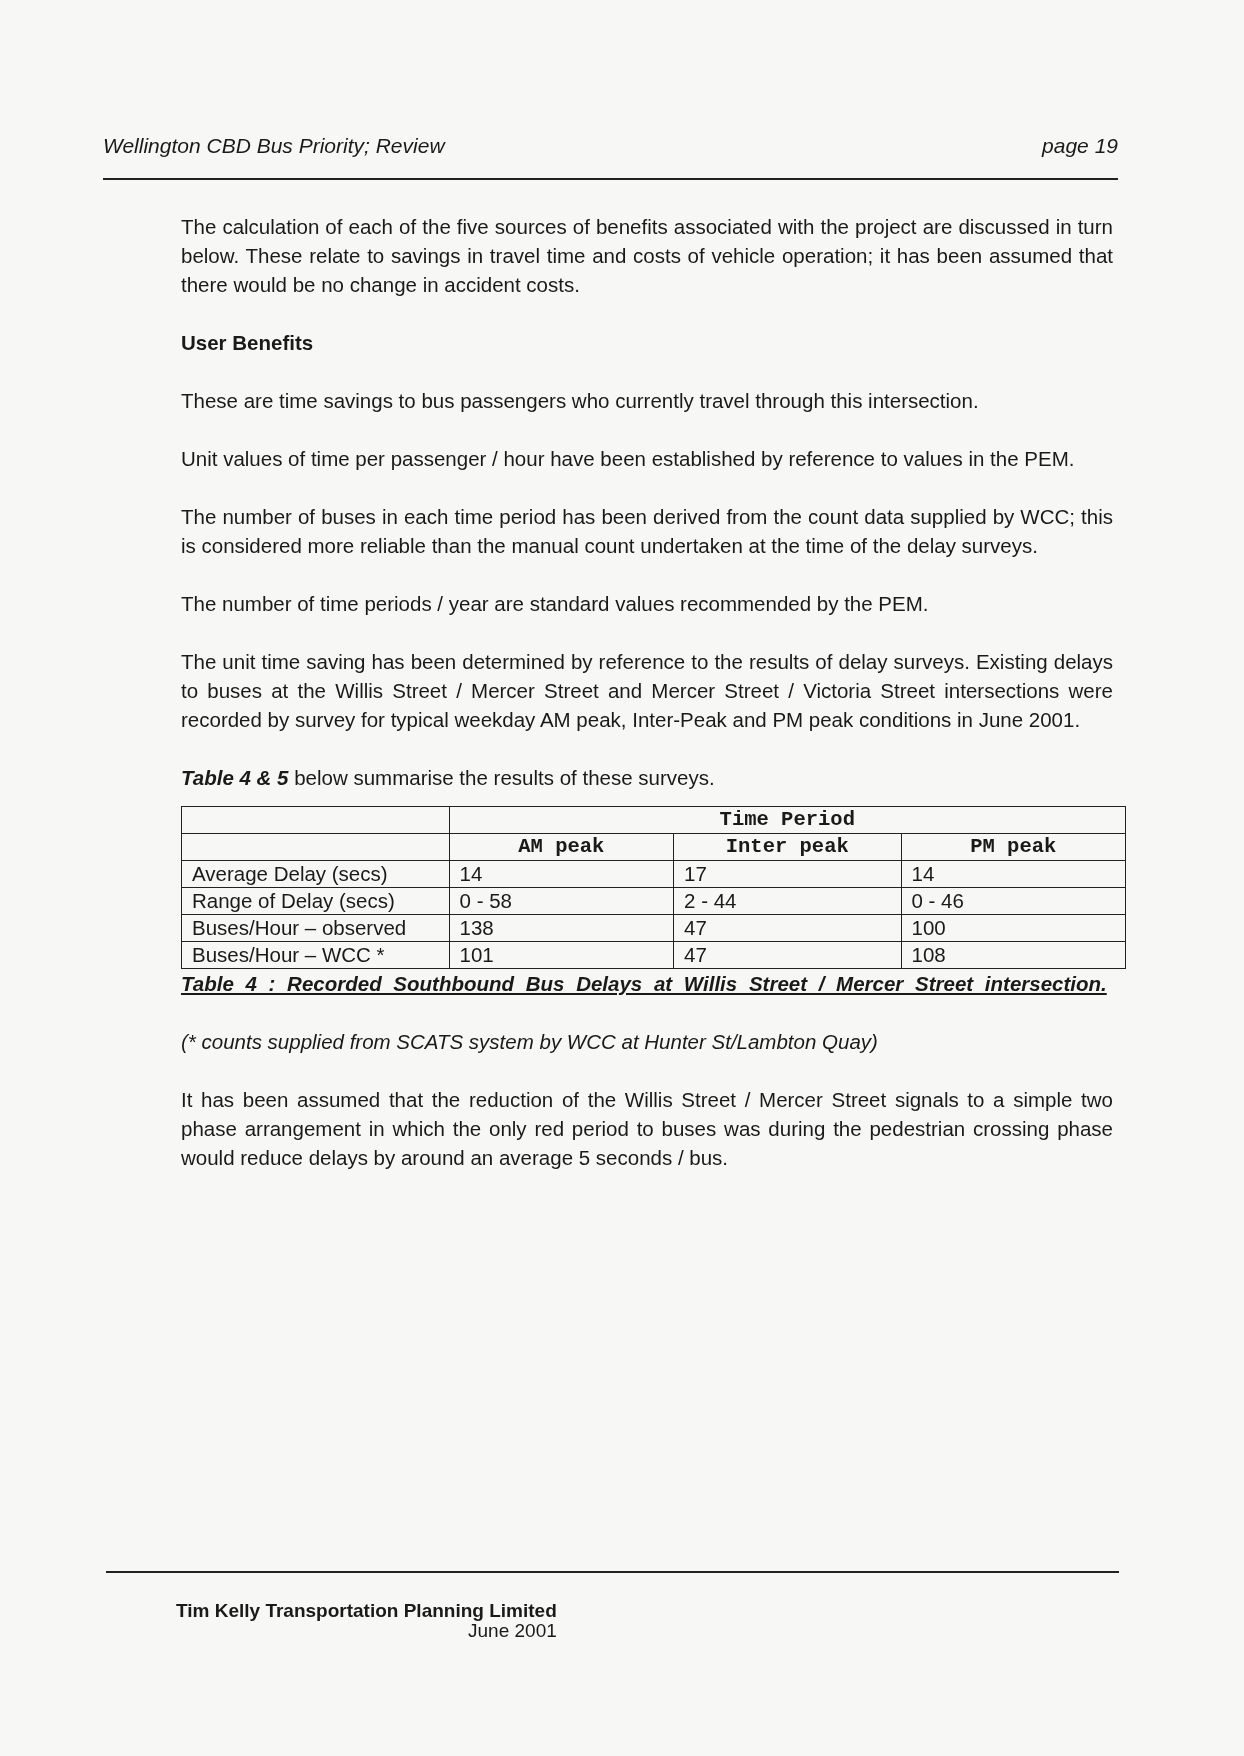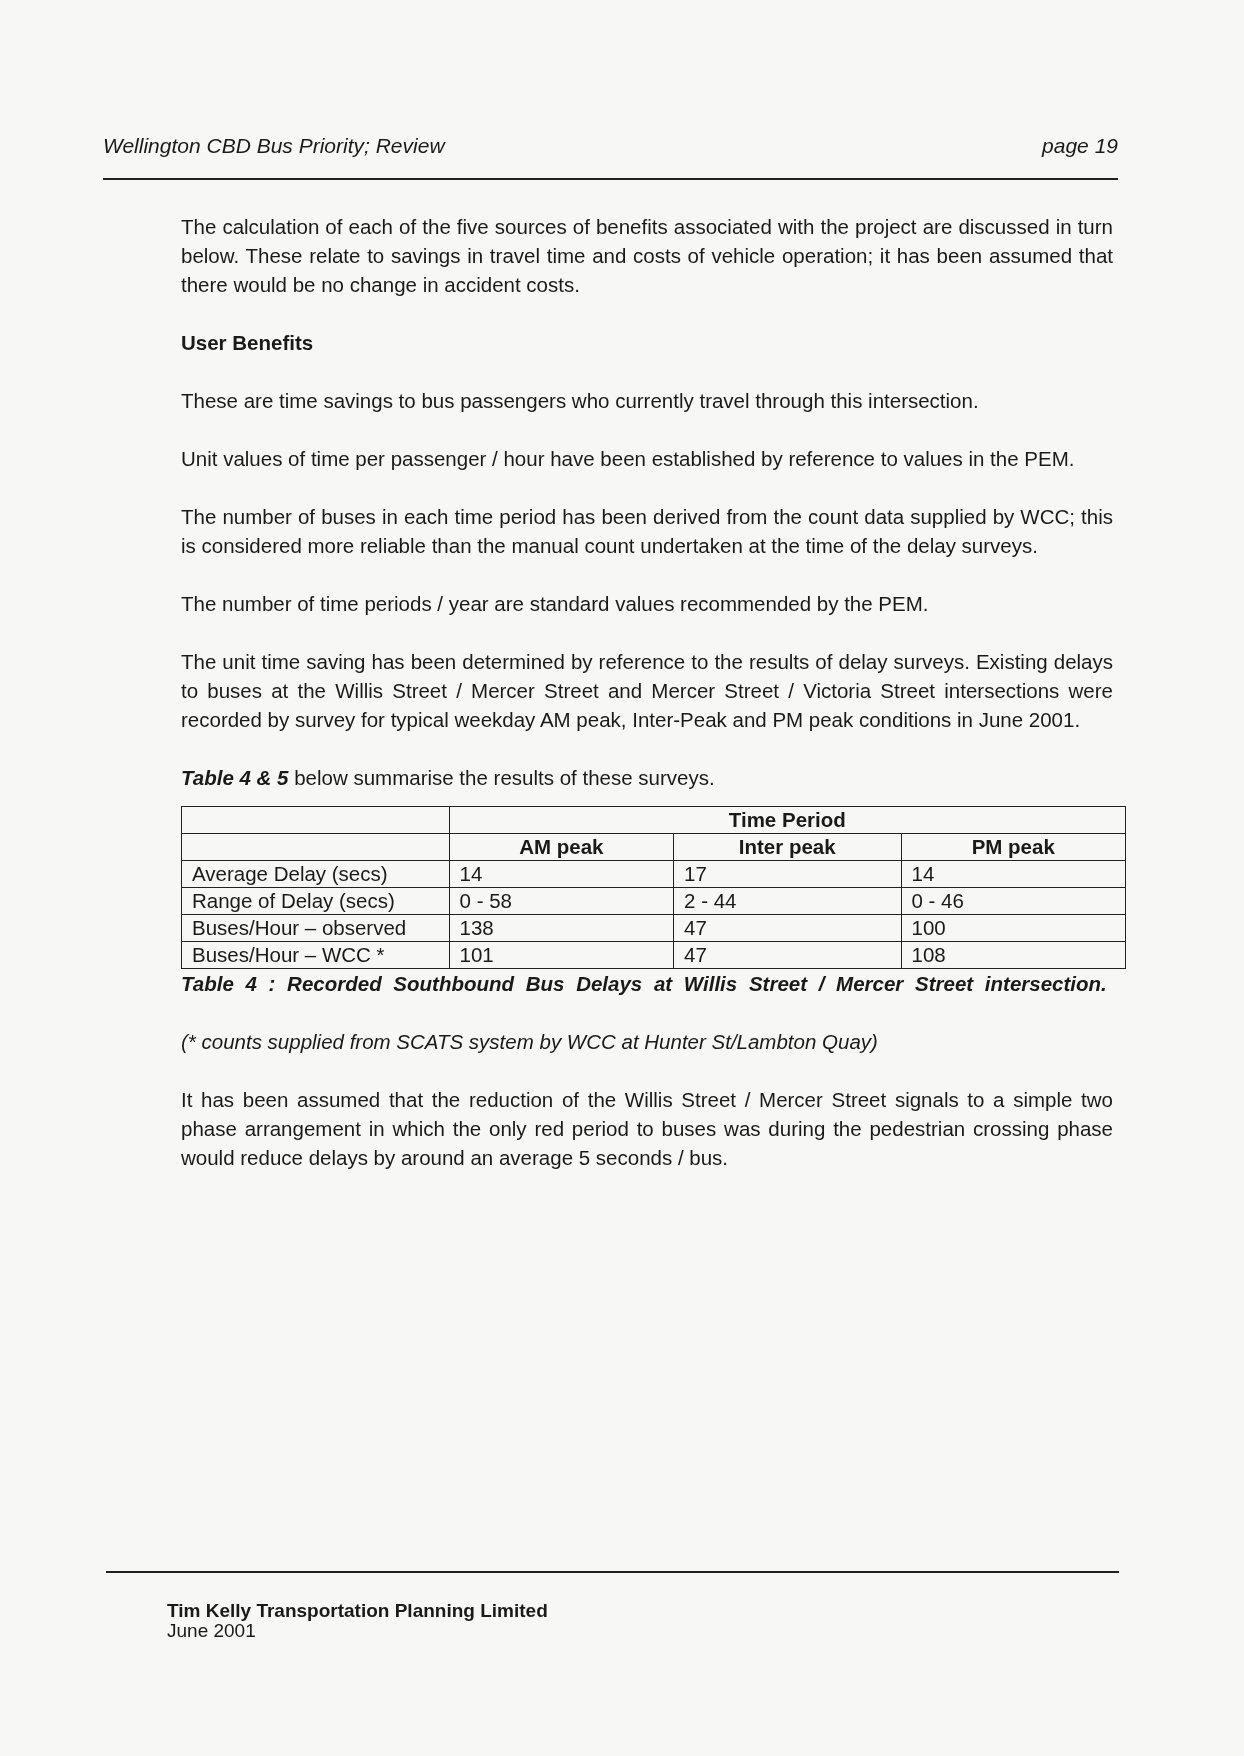--- a/index.html
+++ b/index.html
@@ -25,33 +25,33 @@
   .content p { margin: 0 0 29px 0; text-align: justify; }
   .content h3 { margin: 0 0 29px 0; font-size: 20.5px; font-weight: bold; line-height: 29px; }
   .bi { font-weight: bold; font-style: italic; }
   table.data {
     border-collapse: collapse; width: 945px; margin: 0;
     font-size: 20.5px;
   }
   table.data td, table.data th {
     border: 1.5px solid #222; height: 26px; padding: 0 10px; line-height: 26px;
   }
-  table.data th { font-weight: bold; text-align: center; }
+  table.data th { font-weight: bold; text-align: center; font-family: Liberation Mono, monospace; }
   table.data td.num { text-align: left; }
   table.data col.c0 { width: 267px; }
   table.data col.c1 { width: 224px; }
   table.data col.c2 { width: 227px; }
   table.data col.c3 { width: 224px; }
-  .caption { margin: 2px 0 0 0; font-weight: bold; font-style: italic; text-align: justify; line-height: 29px; word-spacing: 6px; }
+  .caption { margin: 2px 0 0 0; font-weight: bold; font-style: italic; text-align: justify; line-height: 29px; word-spacing: 6px; text-decoration: underline; }
   .note { margin: 0 0 29px 0; font-style: italic; line-height: 29px; }
   .footer-rule {
     position: absolute; left: 106px; top: 1571px; width: 1013px; border-top: 2px solid #222;
   }
   .footer {
-    position: absolute; left: 167px; top: 1601px; font-size: 19px; line-height: 20px;
+    position: absolute; left: 176px; top: 1601px; font-size: 19px; line-height: 20px; text-align: right;
   }
   .footer .company { font-weight: bold; }
 </style>
 </head>
 <body>
 
 <div class="header">
   <span>Wellington CBD Bus Priority; Review</span>
   <span>page 19</span>
 </div>

